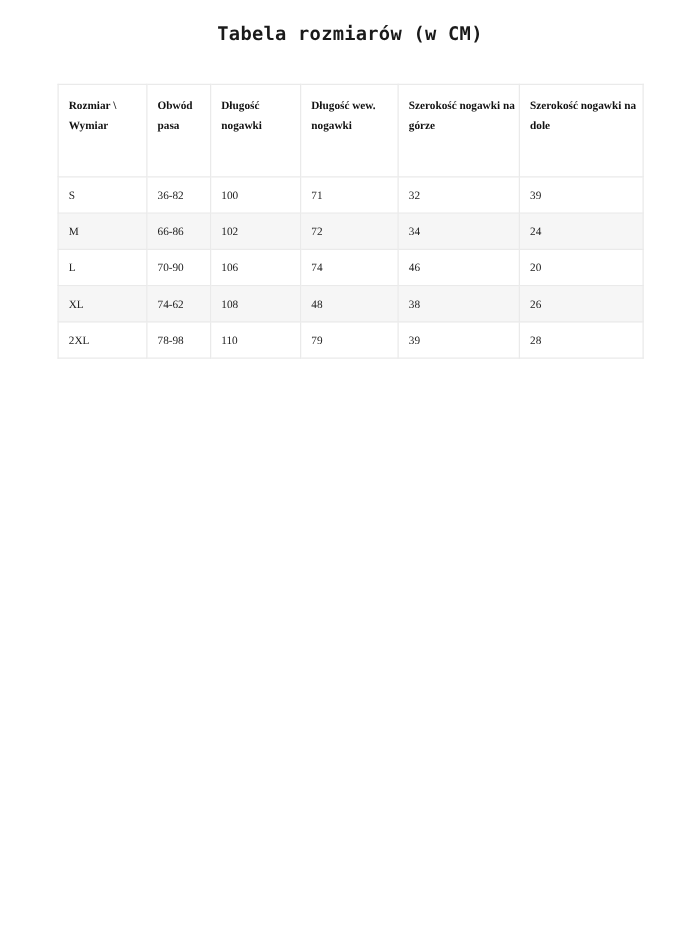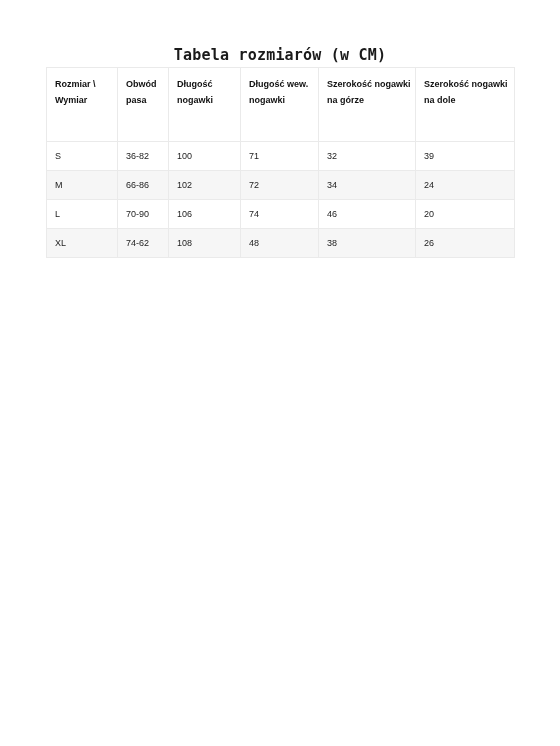--- a/index.html
+++ b/index.html
@@ -18,21 +18,21 @@
   .page {
     position: relative;
     width: 560px;
     height: 746px;
     box-sizing: border-box;
   }
 
   .title {
     position: absolute;
     left: 0;
-    top: 46px;
+    top: 18px;
     width: 560px;
     text-align: center;
     font-size: 15px;
     font-weight: bold;
     letter-spacing: 0.2px;
     color: #1a1a1a;
     font-family: "DejaVu Sans Mono", "Liberation Mono", monospace;
   }
 
   .table-wrap {
@@ -40,21 +40,21 @@
     left: 46px;
     top: 67px;
     width: 468px;
   }
 
   table.size-table {
     border-collapse: collapse;
     width: 468px;
     table-layout: fixed;
     font-size: 9px;
-    font-family: Liberation Sans, sans-serif;
+    font-family: Liberation Serif, serif;
     padding-left: 30px;
   }
 
   table.size-table col.c0 { width: 71px; }
   table.size-table col.c1 { width: 51px; }
   table.size-table col.c2 { width: 72px; }
   table.size-table col.c3 { width: 78px; }
   table.size-table col.c4 { width: 97px; }
   table.size-table col.c5 { width: 99px; }
 
@@ -145,17 +145,25 @@
           <td>20</td>
         </tr>
         <tr class="striped">
           <td>XL</td>
           <td>74-62</td>
           <td>108</td>
           <td>48</td>
           <td>38</td>
           <td>26</td>
         </tr>
+        <tr class="plain">
+          <td>2XL</td>
+          <td>78-98</td>
+          <td>110</td>
+          <td>79</td>
+          <td>39</td>
+          <td>28</td>
+        </tr>
       </tbody>
     </table>
   </div>
 
 </div>
 
 </body></html>

